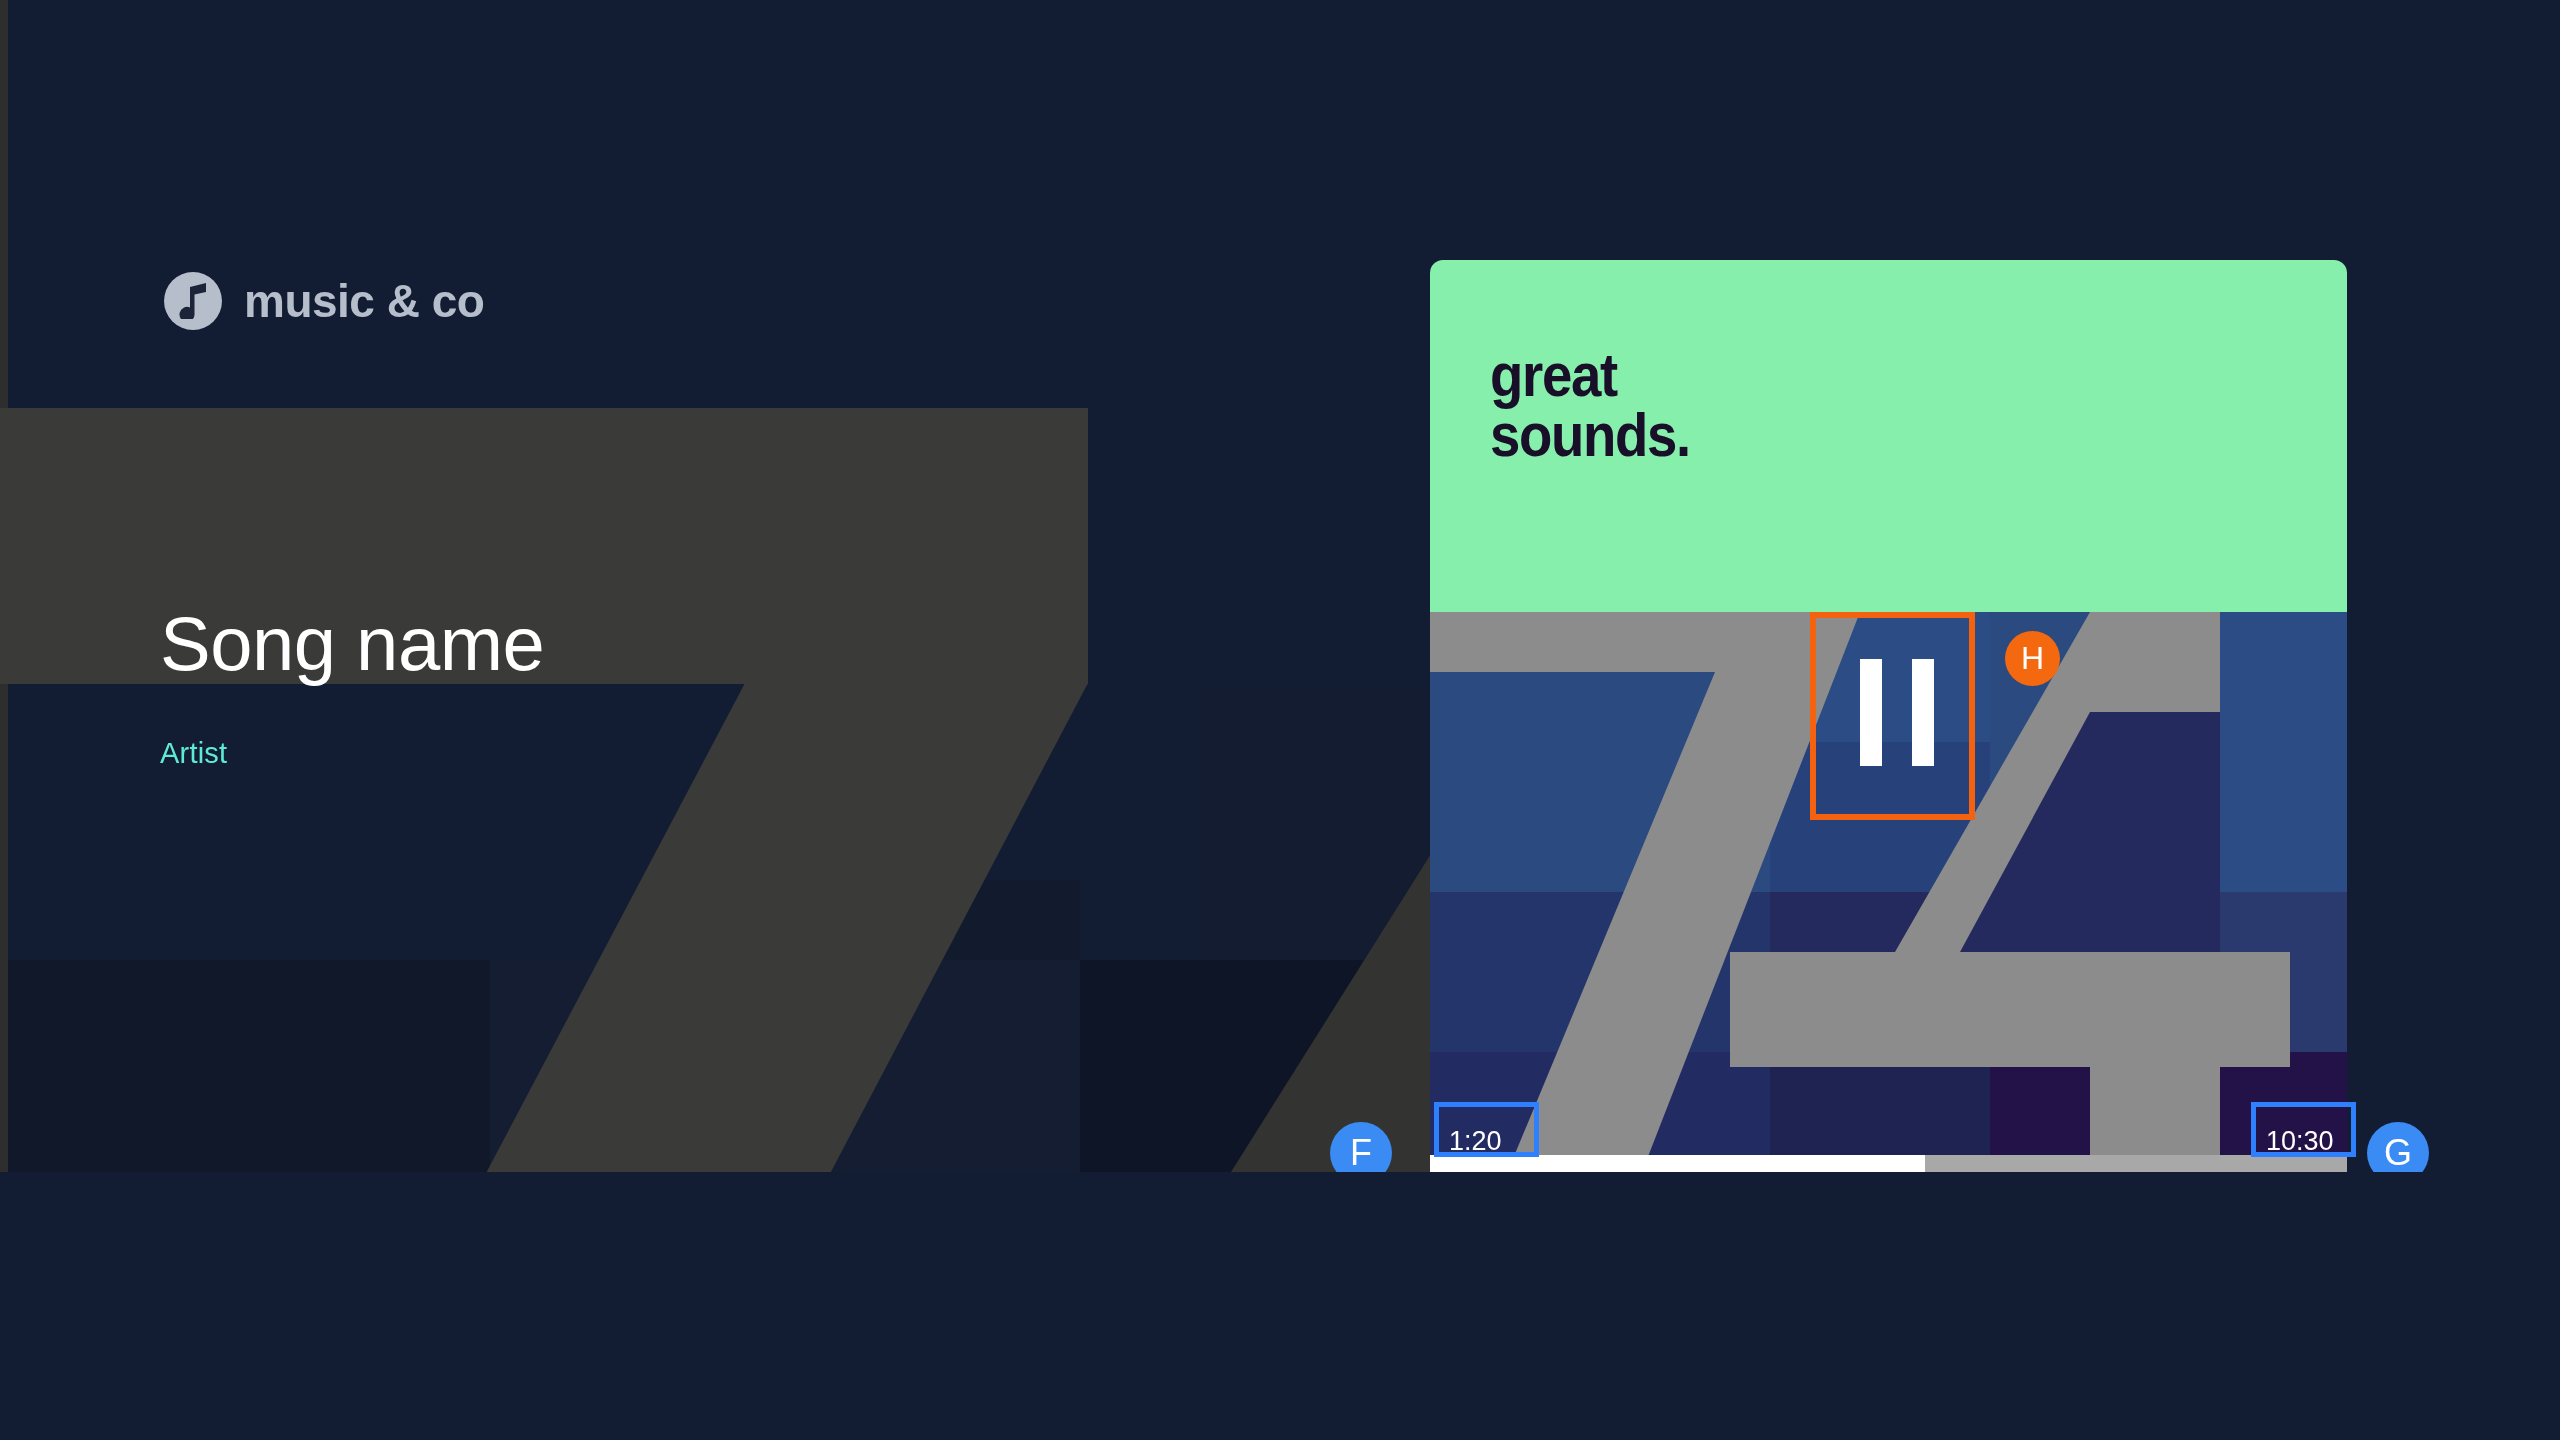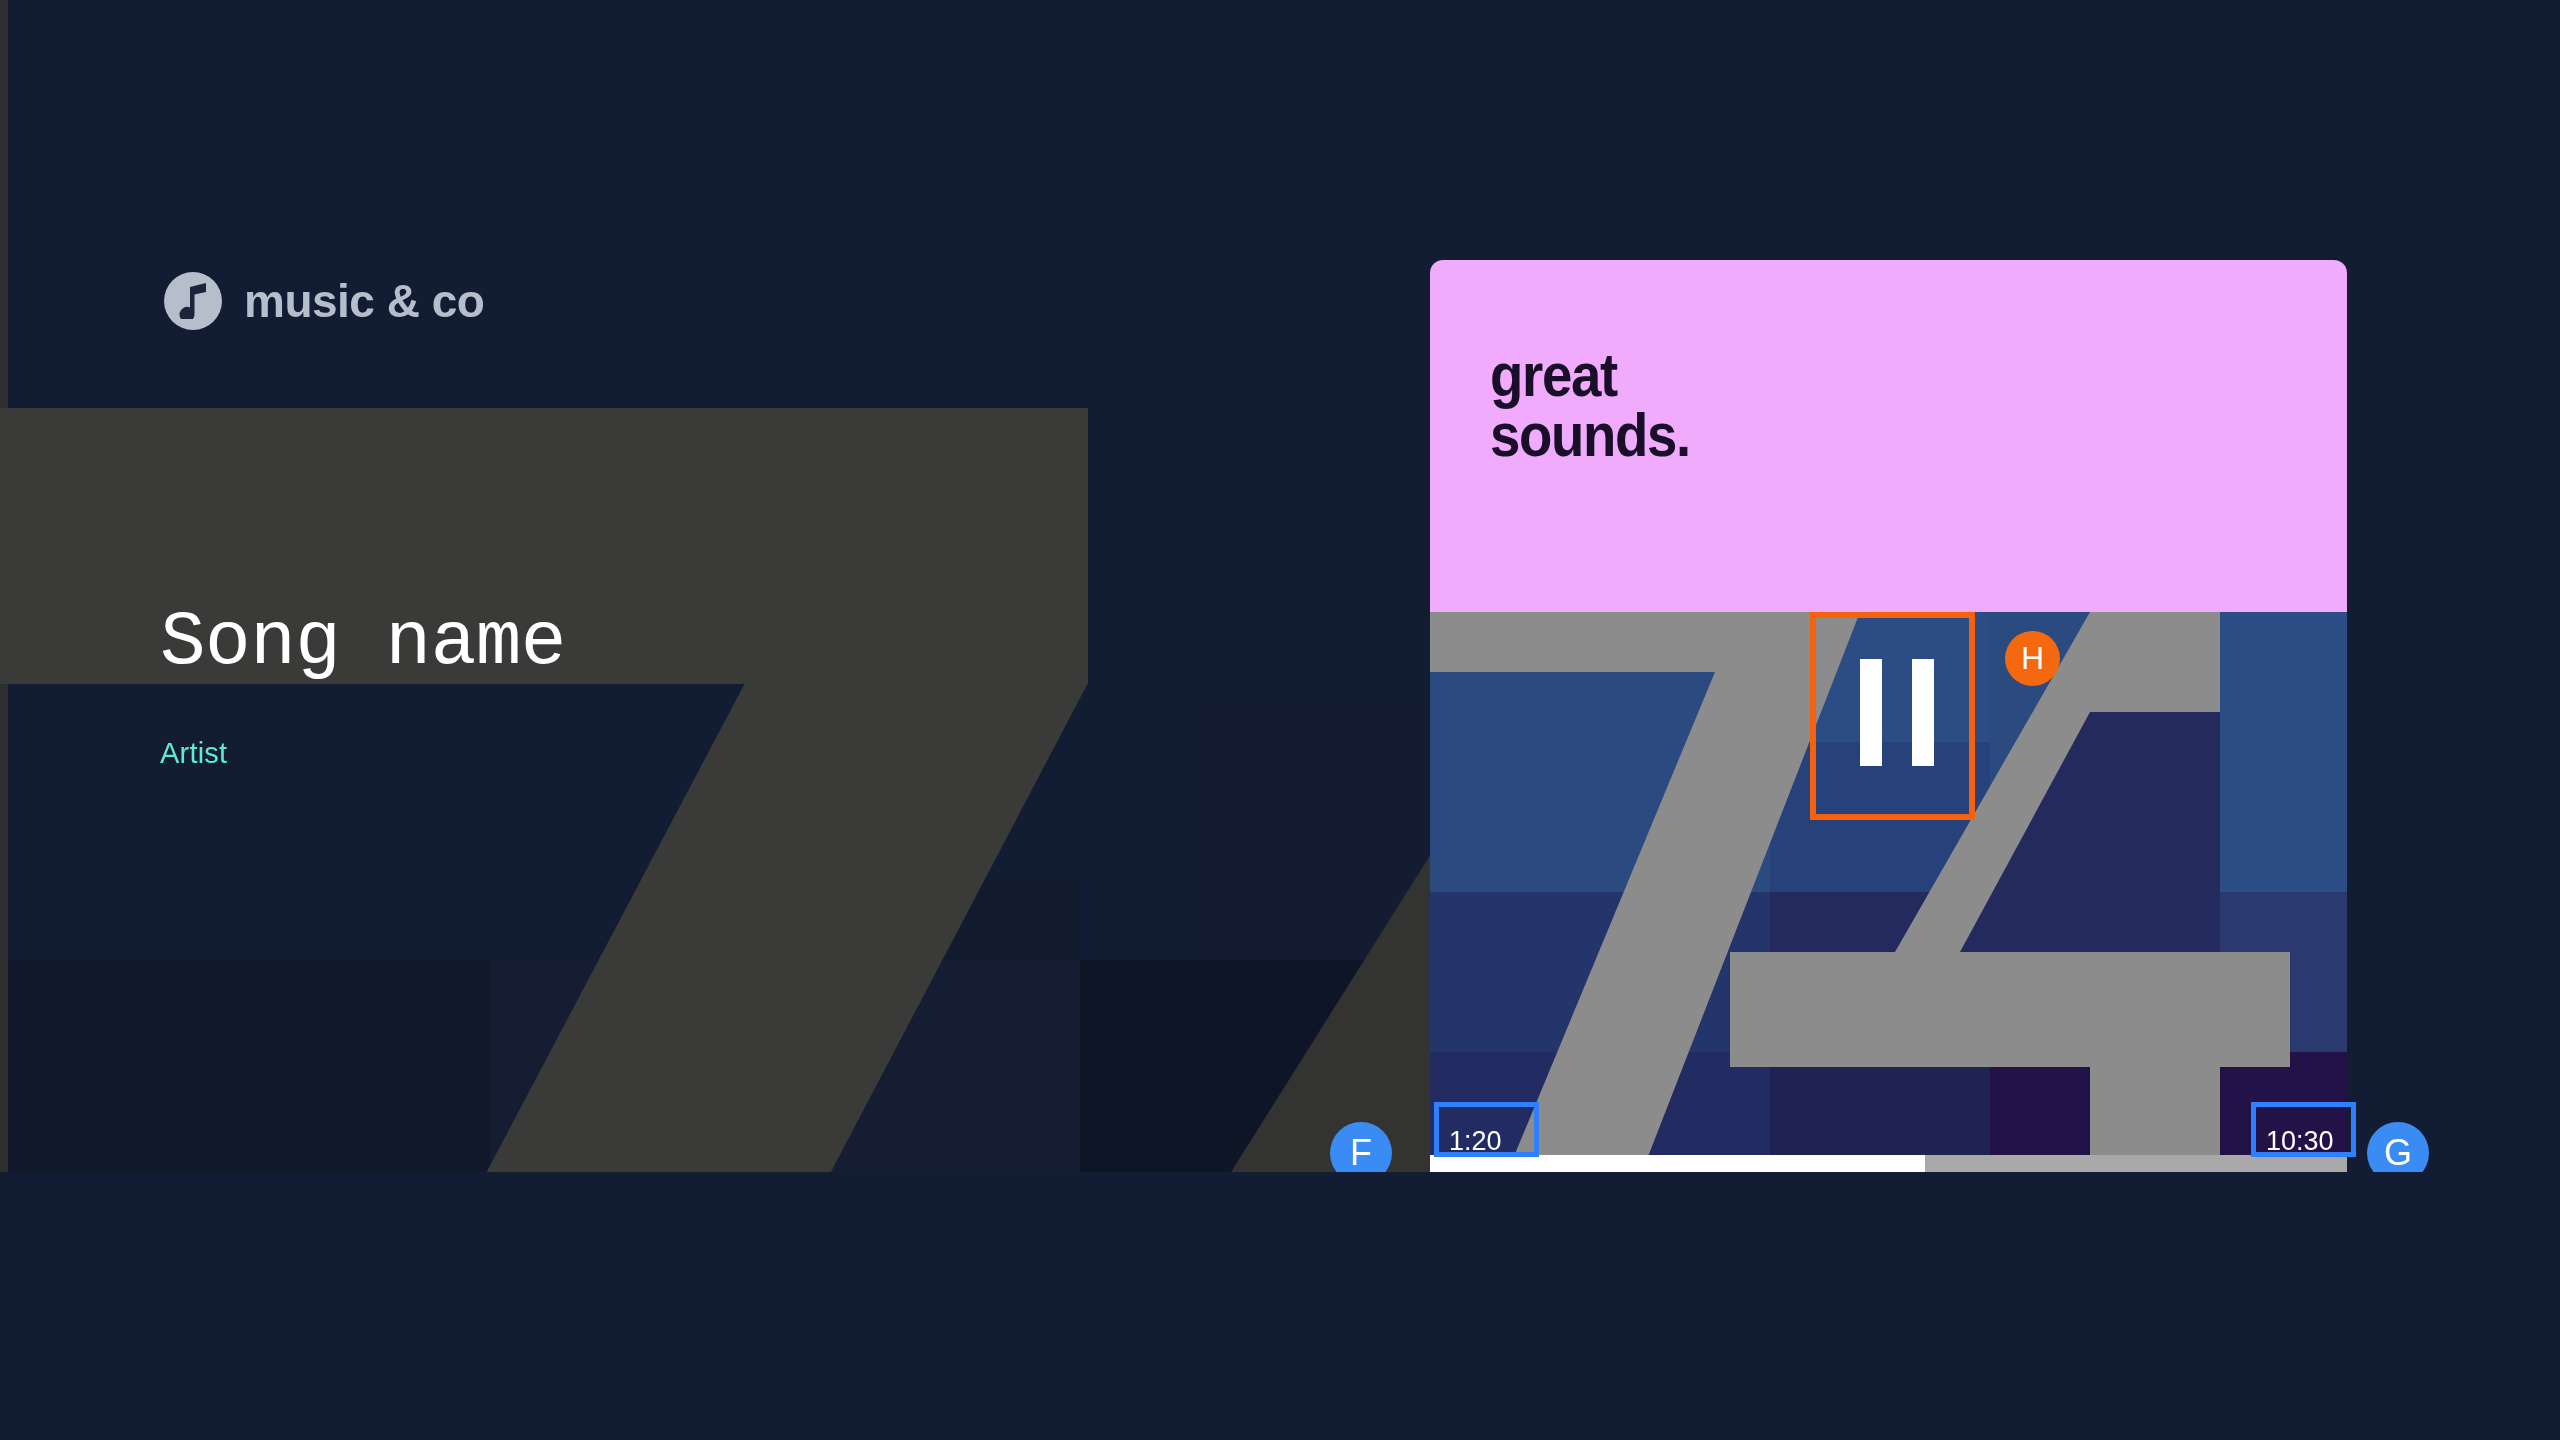--- a/index.html
+++ b/index.html
@@ -29,27 +29,27 @@
     width:58px; height:58px; border-radius:50%; background:#b6becb;
     display:flex; align-items:center; justify-content:center;
   }
   .logo-text {
     font-size:46px; font-weight:700; color:#b6becb; letter-spacing:-0.5px;
   }
 
   
   .np { position:absolute; left:160px; top:578px; width:900px; }
   .np-album { font-size:29px; color:#ffffff; font-weight:400; letter-spacing:0.2px; }
-  .np-song  { font-size:76px; color:#ffffff; font-weight:400; margin-top:26px; letter-spacing:-0.5px; line-height:1.05;font-family:Liberation Mono, monospace; }
+  .np-song  { font-size:76px; color:#ffffff; font-weight:400; margin-top:26px; letter-spacing:-0.5px; line-height:1.05; }
   .np-artist{ font-size:29px; color:#5eead4; font-weight:400; margin-top:53px; letter-spacing:0.2px; }
 
   
   .album-card {
     position:absolute; left:1430px; top:260px; width:917px; height:930px;
-    background:#f0abfc; border-radius:13px; overflow:hidden;
+    background:#86efac; border-radius:13px; overflow:hidden;
   }
   .album-title {
     position:absolute; left:60px; top:85px;
     font-size:62px; font-weight:700; line-height:0.97;
     color:#190f28; letter-spacing:-1.5px;
     font-family:"Liberation Sans", sans-serif;
     transform:scaleX(0.88); transform-origin:left top;
   }
   .mosaic { position:absolute; left:0; top:352px; width:917px; height:578px; }
 

